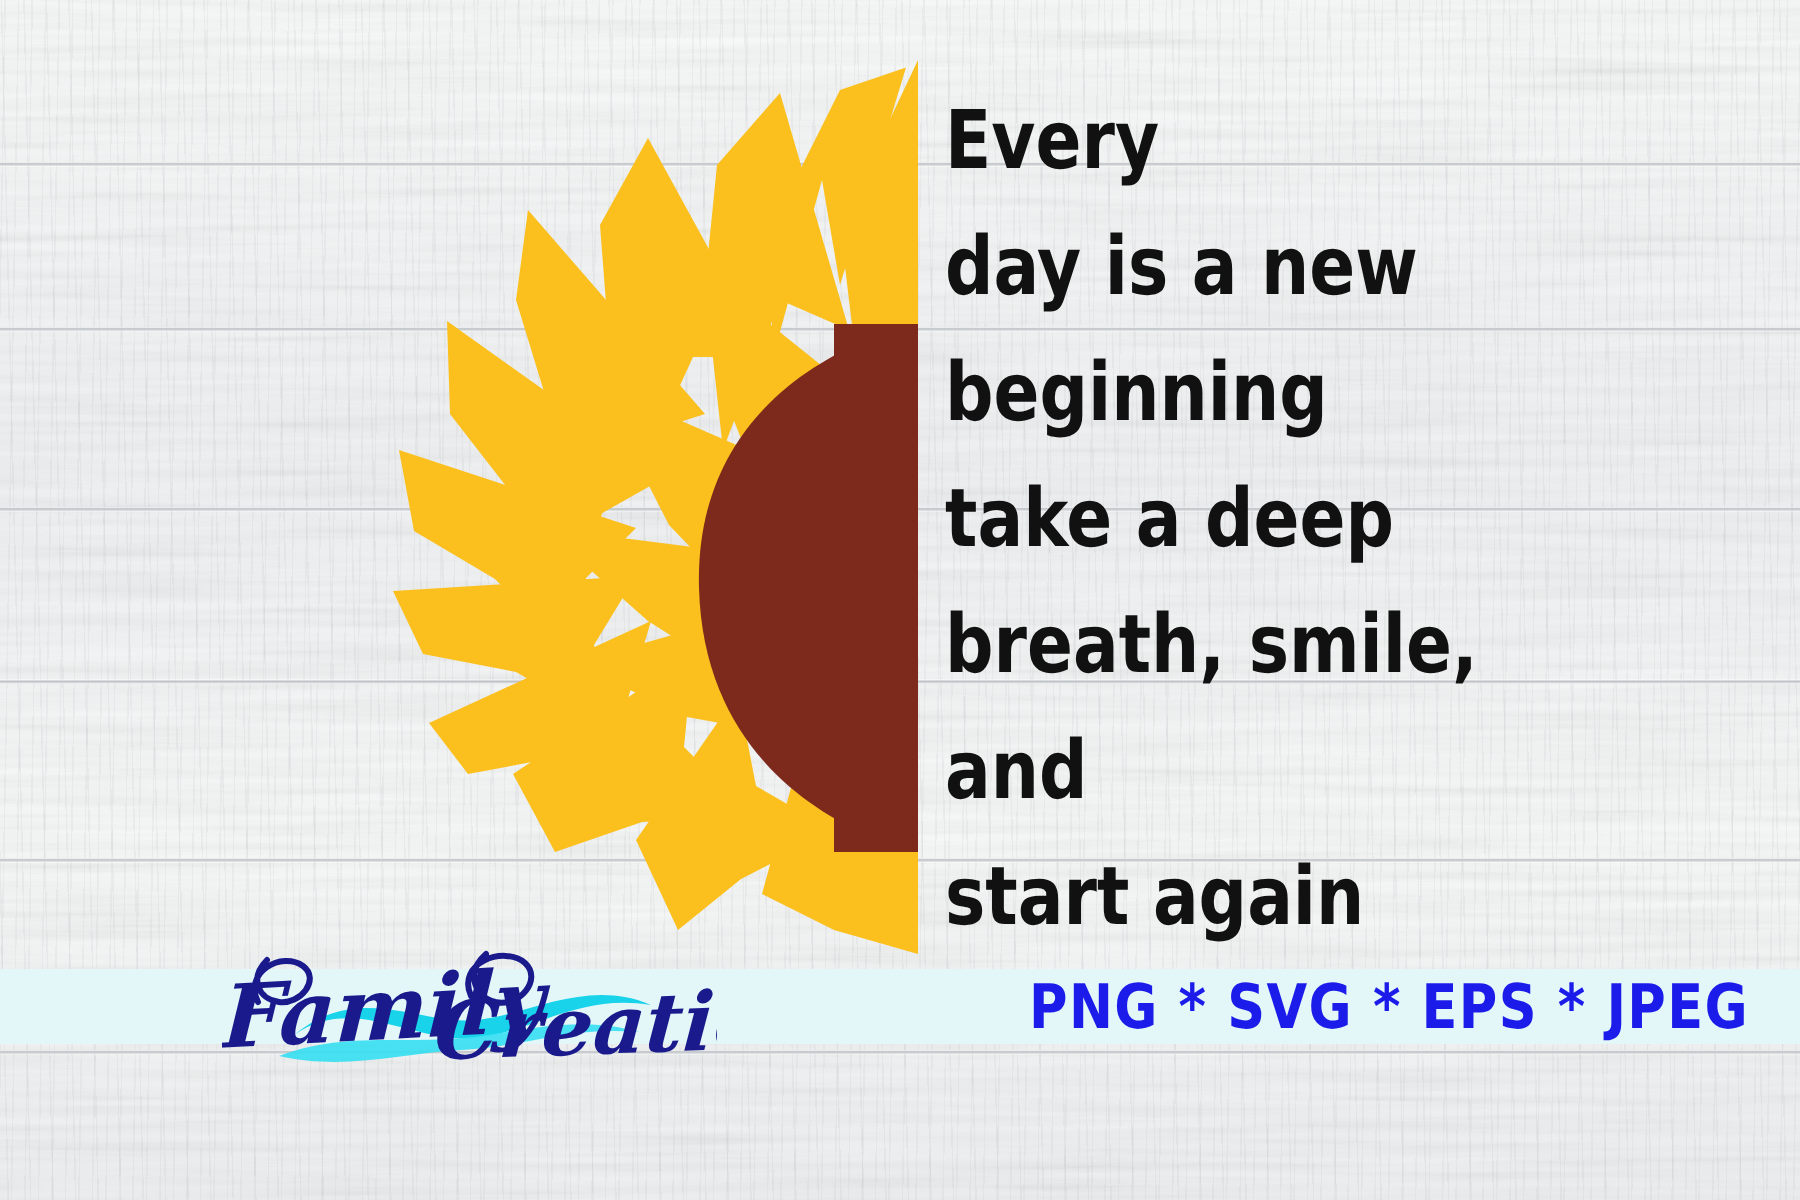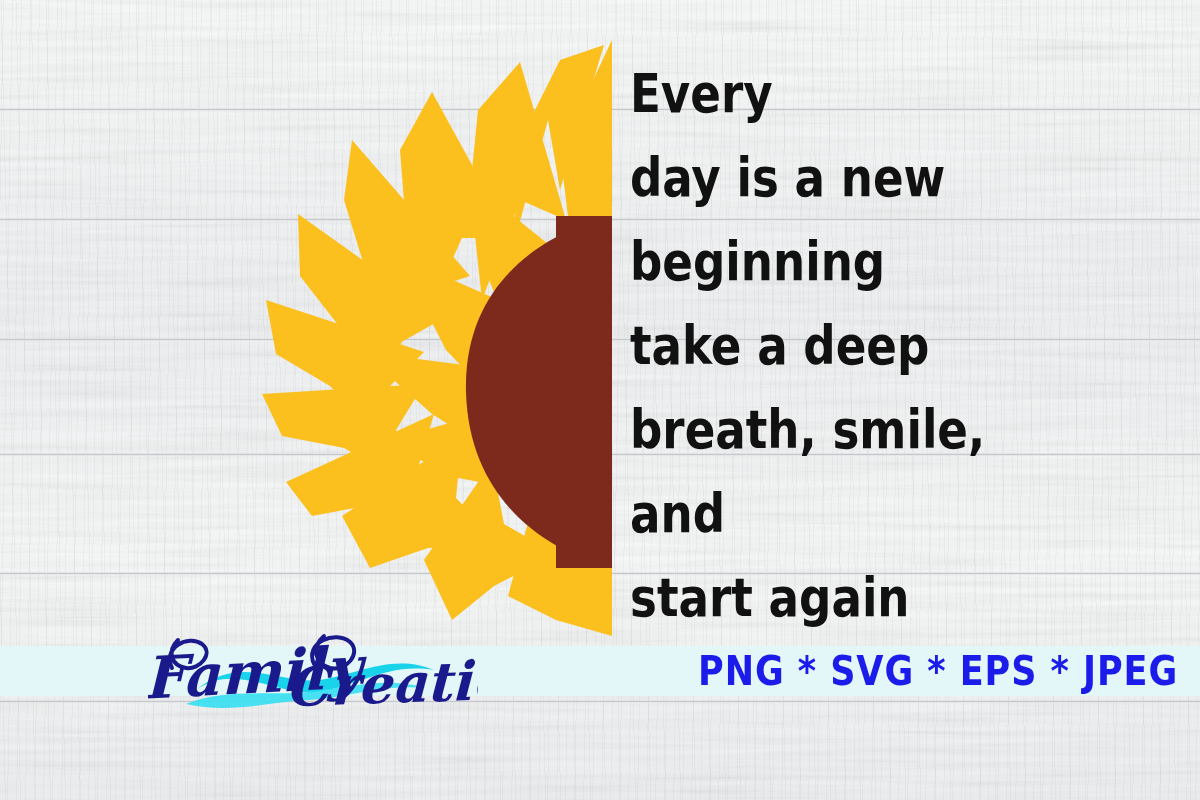--- a/index.html
+++ b/index.html
@@ -112,21 +112,20 @@
 
   
   .formats {
     position: absolute;
     left: 686px;
     top: 645px;
     width: 460px;
     height: 52px;
     display: flex;
     align-items: center;
-    margin-left: 12px;
   }
   .formats-text {
     color: #1b1bea;
     font-family: "DejaVu Sans Condensed", "Liberation Sans Narrow", "Liberation Sans", sans-serif;
     font-weight: 700;
     font-size: 41px;
     letter-spacing: 1px;
     white-space: nowrap;
     transform: scaleX(0.95);
     transform-origin: left center;

